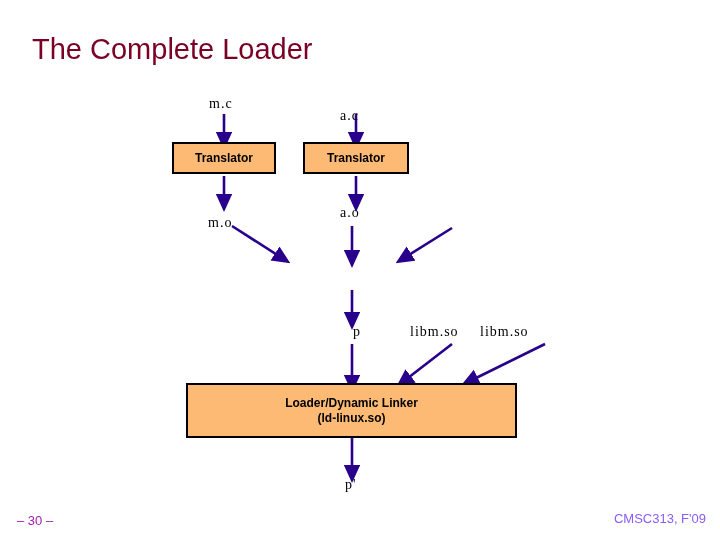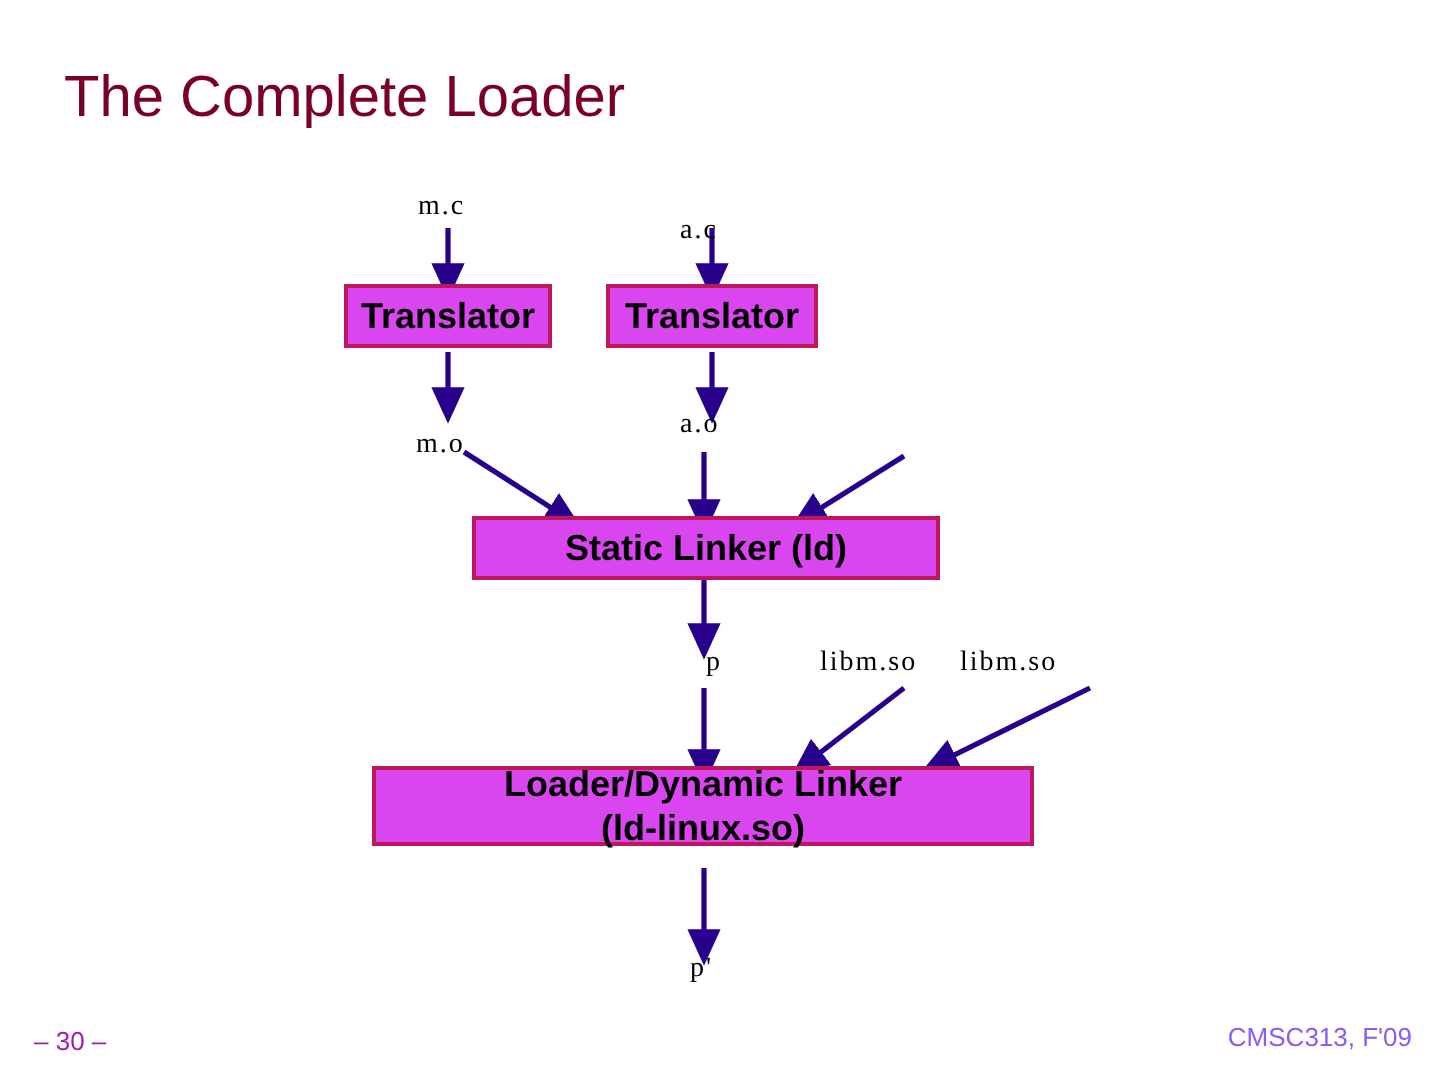--- a/index.html
+++ b/index.html
@@ -30,26 +30,26 @@
   .mono {
     position: absolute;
     font-family: Liberation Serif, serif;
     font-size: 14px;
     color: #000000;
     letter-spacing: 1px;
     white-space: nowrap;
   }
   .box {
     position: absolute;
-    background: #d946ef;
-    border: 2px solid #be185d;
+    background: #fdba74;
+    border: 2px solid #000000;
     color: #000000;
     font-family: "Liberation Sans", sans-serif;
     font-weight: bold;
-    font-size: 18px;
+    font-size: 12px;
     display: flex;
     align-items: center;
     justify-content: center;
     text-align: center;
     box-sizing: border-box;
     line-height: 1.25;
   }
   .footer-left {
     position: absolute;
     left: 17px;
@@ -108,22 +108,21 @@
   <div class="mono" style="left:340px; top:84px;margin-top:24px;">a.c</div>
   <div class="mono" style="left:208px; top:215px;">m.o</div>
   <div class="mono" style="left:340px; top:205px;">a.o</div>
   <div class="mono" style="left:353px; top:324px;">p</div>
   <div class="mono" style="left:410px; top:324px;">libm.so</div>
   <div class="mono" style="left:480px; top:324px;">libm.so</div>
   <div class="mono" style="left:345px; top:477px;">p'</div>
 
   <div class="box" style="left:172px; top:142px; width:104px; height:32px;">Translator</div>
   <div class="box" style="left:303px; top:142px; width:106px; height:32px;">Translator</div>
-  <div class="box" style="left:236px; top:258px; width:234px; height:32px;">Static Linker (ld)</div>
-  <div class="box" style="left:186px; top:383px; width:331px; height:40px; flex-direction:column;">
+  <div class="box" style="left:186px; top:383px; width:331px; height:55px; flex-direction:column;">
     <span>Loader/Dynamic Linker</span>
     <span>(ld-linux.so)</span>
   </div>
 
   <div class="footer-left">– 30 –</div>
   <div class="footer-right">CMSC313, F'09</div>
 
 </div>
 
 </body></html>

